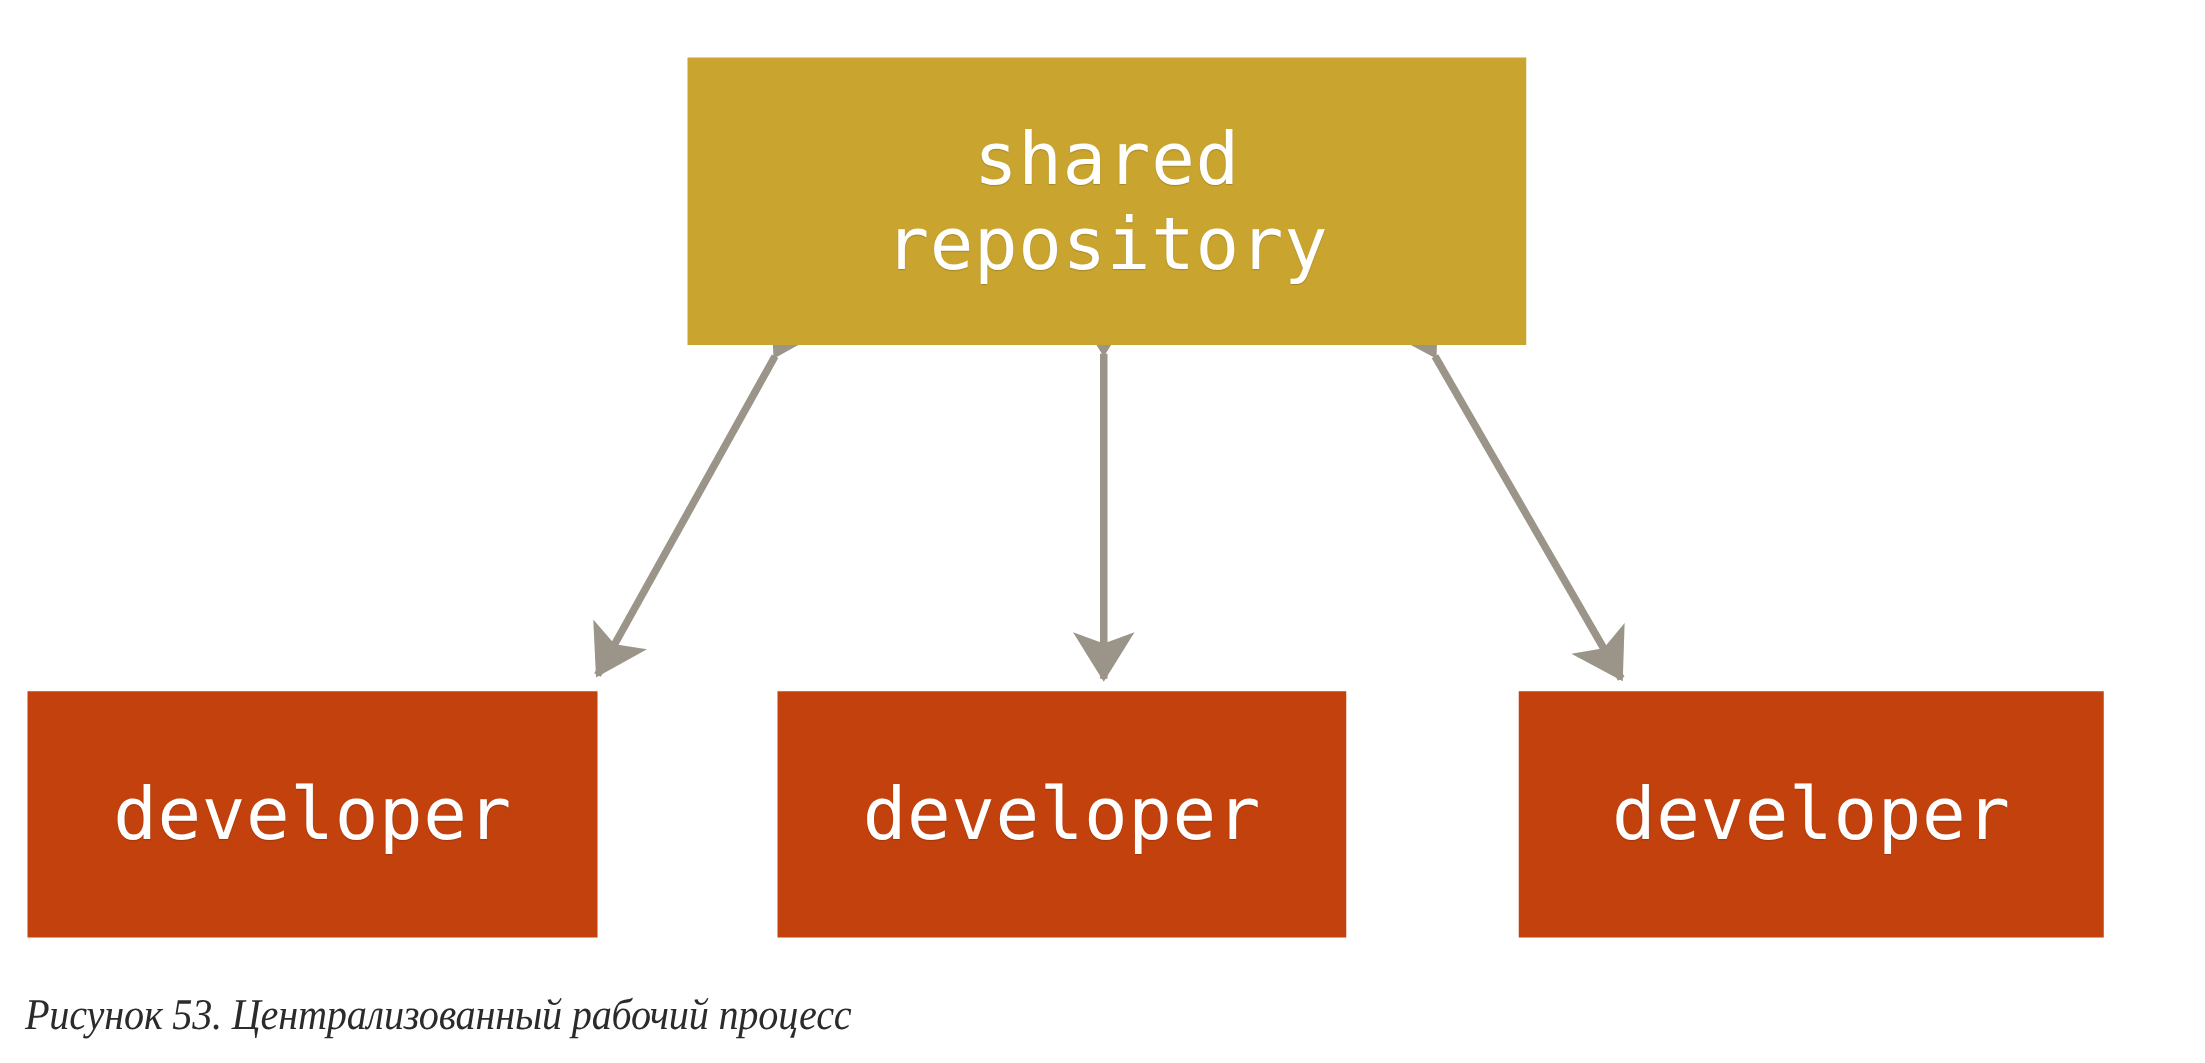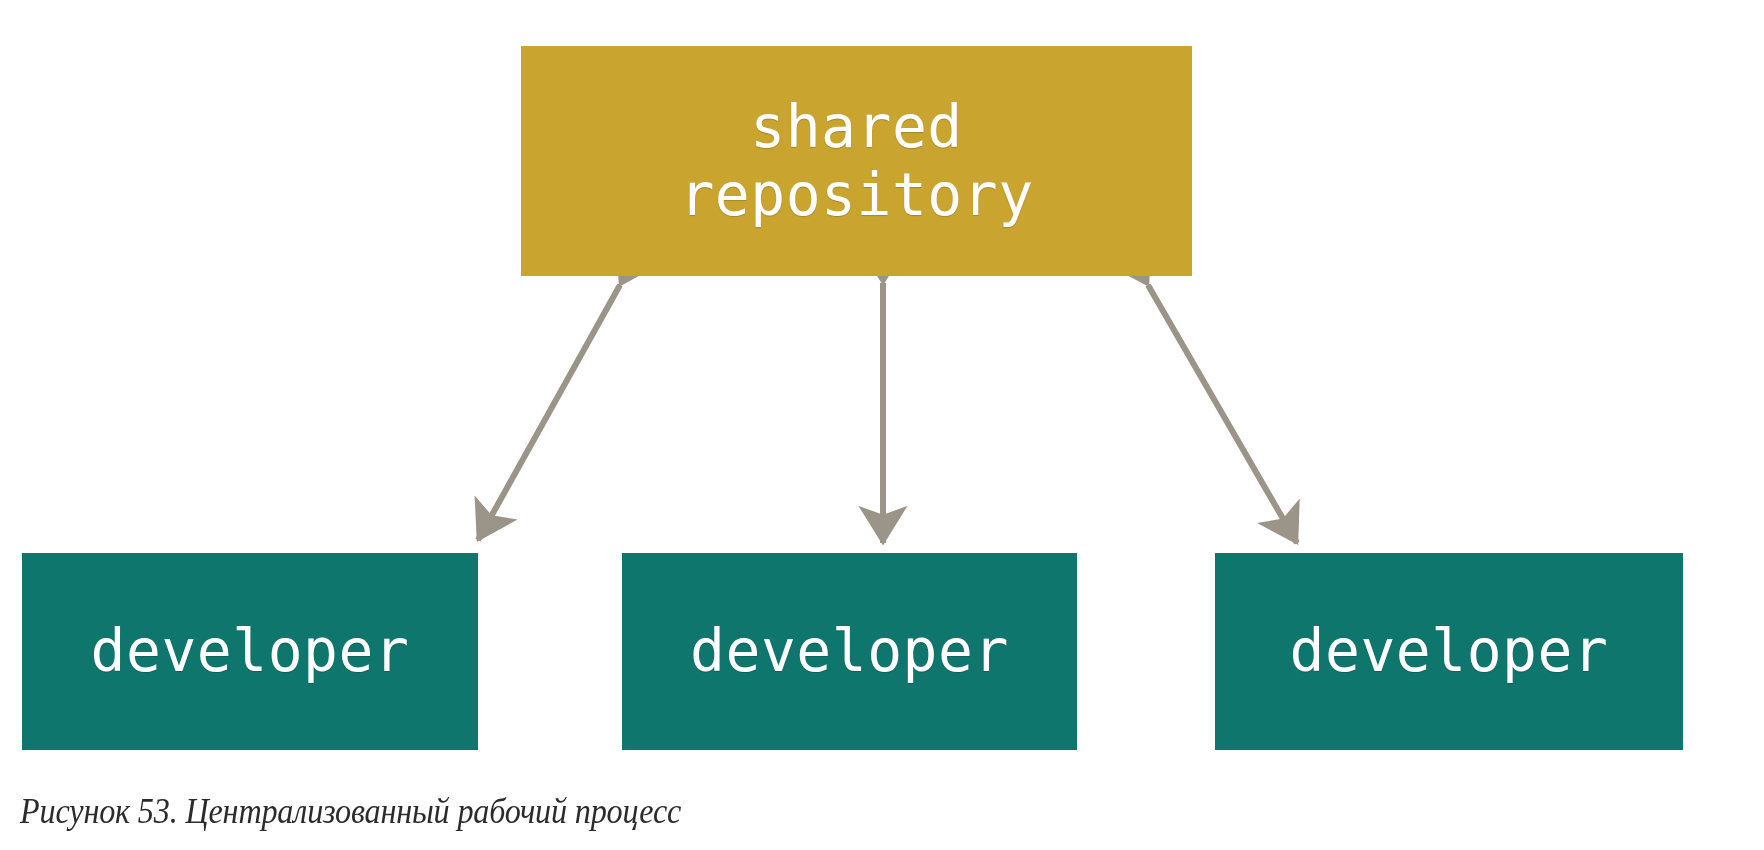--- a/index.html
+++ b/index.html
@@ -30,35 +30,35 @@
     font-family: "DejaVu Sans Mono", "Liberation Mono", monospace;
     font-weight: 400;
     letter-spacing: 0.5px;
     line-height: 1.18;
     text-shadow: 0 1px 1px rgba(0,0,0,0.18);
     box-sizing: border-box;
     user-select: none;
   }
 
   .node-repo {
-    left: 521px;
+    left: 550px;
     top: 46px;
     width: 671px;
     height: 230px;
     background: #c9a42e;
     font-size: 58px;
   }
   .node-repo .node-label {
     white-space: pre-line;
   }
 
   .node-dev {
     top: 553px;
     height: 197px;
-    background: #0f766e;
+    background: #c2410c;
     font-size: 58px;
   }
   .node-dev-1 { left: 22px;   width: 456px; }
   .node-dev-2 { left: 622px;  width: 455px; }
   .node-dev-3 { left: 1215px; width: 468px; }
 
   
   #connectors {
     position: absolute;
     left: 0;

